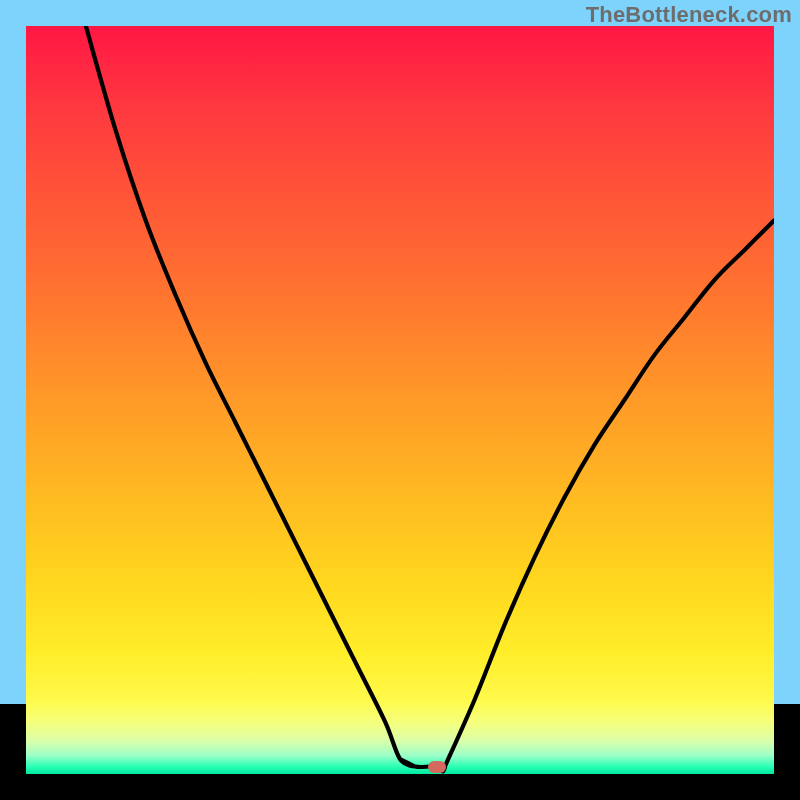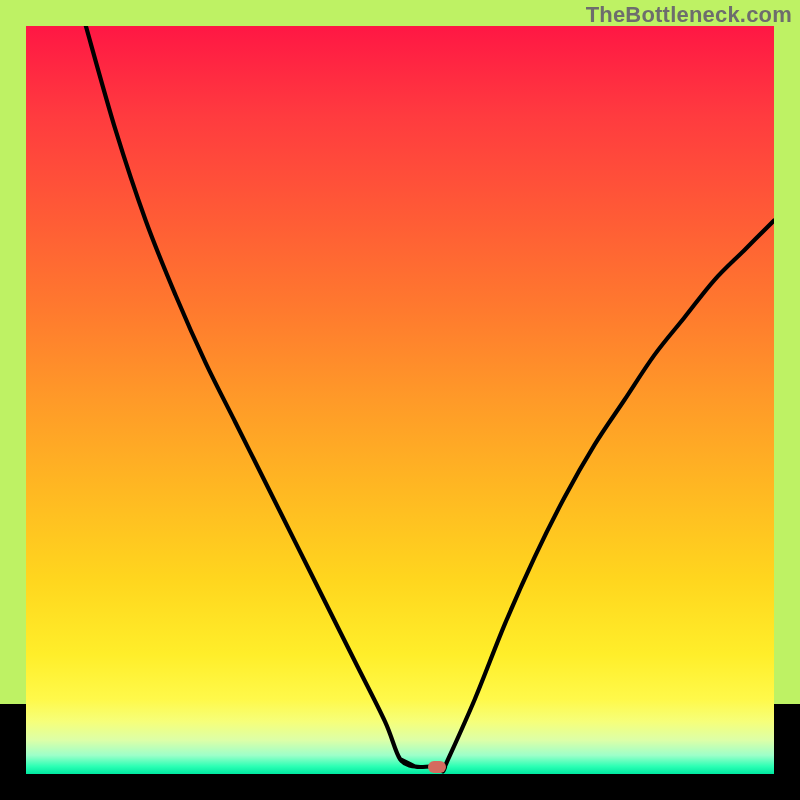--- a/index.html
+++ b/index.html
@@ -9,21 +9,21 @@
     height: 800px;
     background: #000;
     overflow: hidden;
   }
   .frame {
     position: absolute;
     left: 0;
     top: 0;
     width: 800px;
     height: 704px;
-    background: #bef264;
+    background: #7dd3fc;
   }
   .plot {
     position: absolute;
     left: 26px;
     top: 26px;
     width: 748px;
     height: 748px;
     background: linear-gradient(to bottom,
       #ff1744 0%,
       #ff3b3f 12%,

